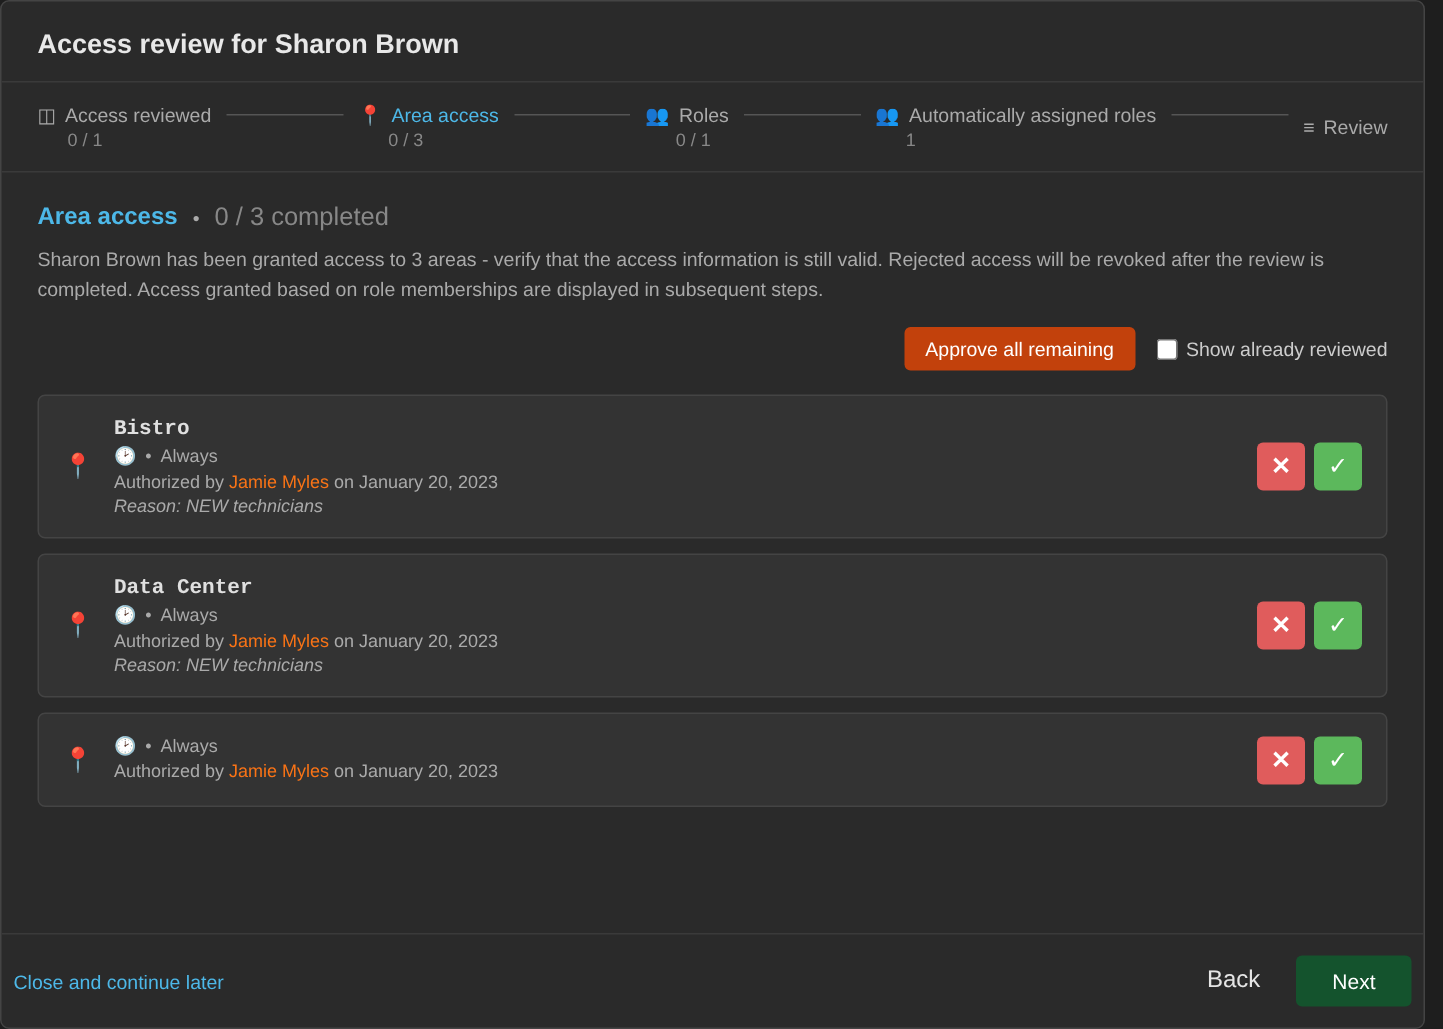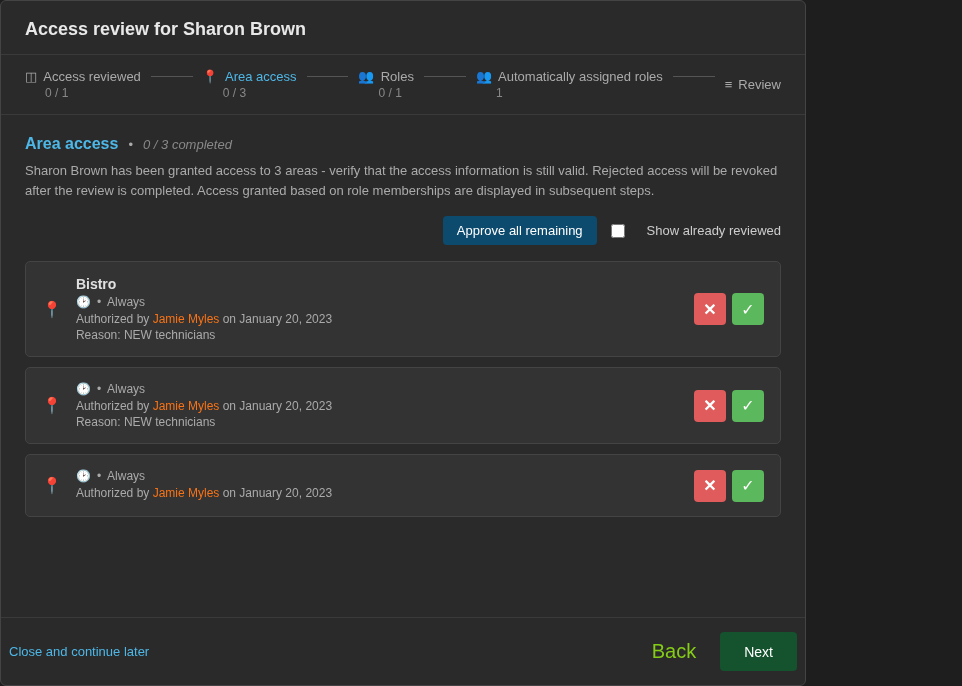--- a/index.html
+++ b/index.html
@@ -9,21 +9,21 @@
       font-family: -apple-system, BlinkMacSystemFont, 'Segoe UI', sans-serif;
       font-size: 13px;
       width: 962px;
       height: 686px;
       overflow: hidden;
     }
     .modal {
       background: #2a2a2a;
       border: 1px solid #444;
       border-radius: 6px;
-      width: 806px;
+      width: 950px;
       height: 686px;
       display: flex;
       flex-direction: column;
       justify-content: flex-end;
     }
     .modal-header {
       padding: 18px 24px 14px;
       border-bottom: 1px solid #3a3a3a;
     }
     .modal-title {
@@ -90,51 +90,50 @@
       align-items: center;
       gap: 10px;
       margin-bottom: 8px;
     }
     .section-title-text {
       font-size: 16px;
       font-weight: 600;
       color: #4db8e8;
     }
     .section-progress {
-      font-size: 13px;
+      font-size: 17px;
       color: #888;
-      font-style: italic;
     }
     .section-desc {
       font-size: 13px;
       color: #aaa;
       line-height: 1.5;
       margin-bottom: 16px;
     }
     
     .controls-row {
       display: flex;
       align-items: center;
       justify-content: flex-end;
       gap: 14px;
       margin-bottom: 16px;
     }
     .approve-remaining-btn {
-      background: #0c4a6e;
+      background: #c2410c;
       color: #fff;
       border: none;
       border-radius: 4px;
       padding: 7px 14px;
       font-size: 13px;
       cursor: pointer;
     }
     .show-reviewed-label {
       display: flex;
       align-items: center;
-      gap: 22px;
+      gap: 6px;
       color: #ccc;
       font-size: 13px;
       cursor: pointer;
     }
     .show-reviewed-label input[type="checkbox"] {
       accent-color: #5bc0de;
       width: 14px;
       height: 14px;
     }
     
@@ -154,20 +153,21 @@
       flex-shrink: 0;
     }
     .access-item-body {
       flex: 1;
     }
     .access-item-name {
       font-size: 14px;
       font-weight: 600;
       color: #e0e0e0;
       margin-bottom: 3px;
+      font-family: Liberation Mono, monospace;
     }
     .access-item-meta {
       display: flex;
       align-items: center;
       gap: 6px;
       font-size: 12px;
       color: #aaa;
       margin-bottom: 3px;
     }
     .access-item-meta .icon-small {
@@ -177,20 +177,21 @@
       font-size: 12px;
       color: #aaa;
       margin-bottom: 2px;
     }
     .access-item-auth .link {
       color: #f97316;
     }
     .access-item-reason {
       font-size: 12px;
       color: #aaa;
+      font-style: italic;
     }
     .action-buttons {
       display: flex;
       gap: 6px;
       flex-shrink: 0;
     }
     .btn-reject {
       background: #e05c5c;
       border: none;
       border-radius: 4px;
@@ -233,22 +234,22 @@
       cursor: pointer;
       padding: 0;
     }
     .footer-right {
       display: flex;
       gap: 10px;
     }
     .back-btn {
       background: transparent;
       border: none;
-      color: #84cc16;
-      font-size: 20px;
+      color: #e5e5e5;
+      font-size: 16px;
       cursor: pointer;
       padding: 8px 14px;
     }
     .next-btn {
       background: #14532d;
       border: none;
       border-radius: 4px;
       color: #fff;
       font-size: 14px;
       font-weight: 500;
@@ -350,20 +351,21 @@
       </div>
       <div class="action-buttons">
         <button class="btn-reject">✕</button>
         <button class="btn-approve">✓</button>
       </div>
     </div>
 
     <div class="access-item">
       <div class="access-item-icon">📍</div>
       <div class="access-item-body">
+        <div class="access-item-name">Data Center</div>
         <div class="access-item-meta">
           <span class="icon-small">🕑</span>
           <span>•</span>
           <span>Always</span>
         </div>
         <div class="access-item-auth">
           Authorized by <span class="link">Jamie Myles</span>
           on <span>January 20, 2023</span>
         </div>
         <div class="access-item-reason">

